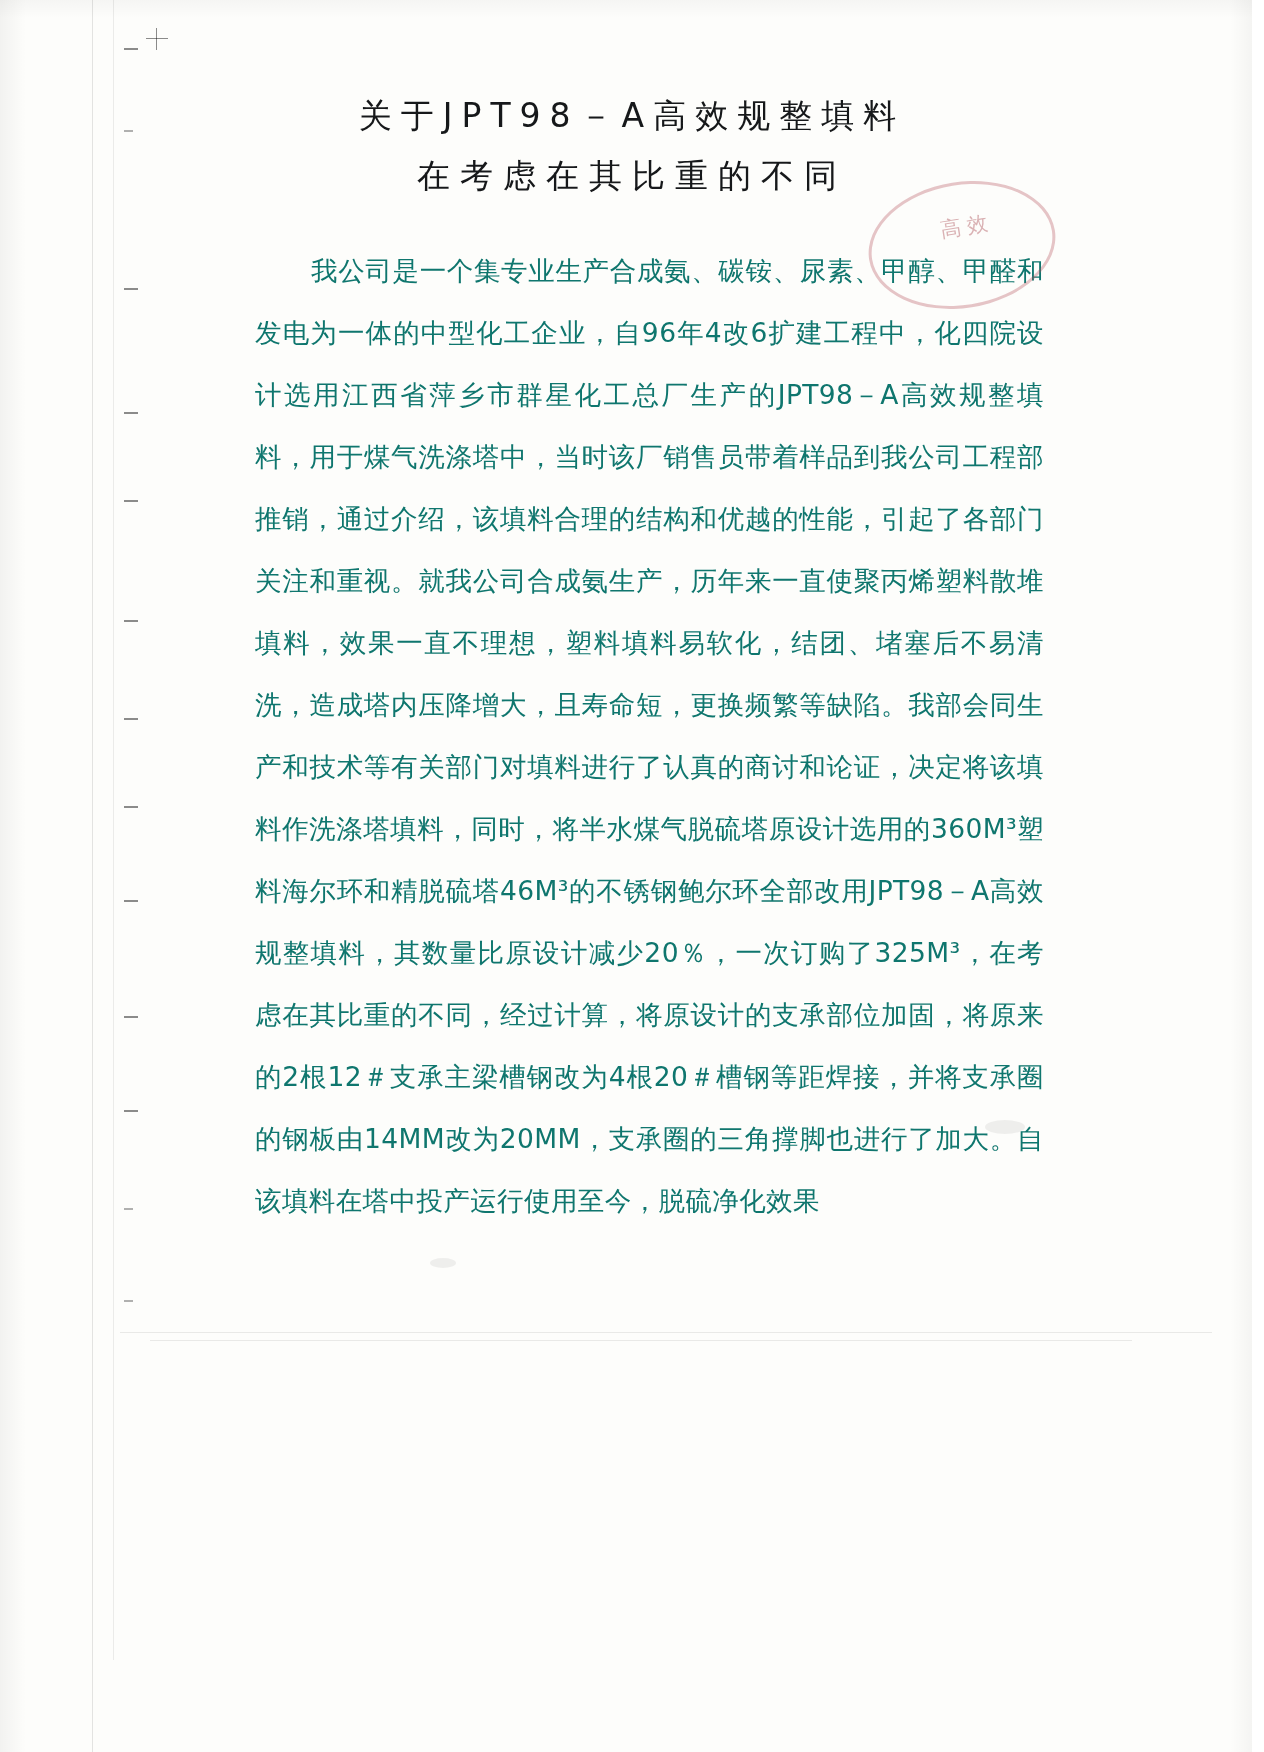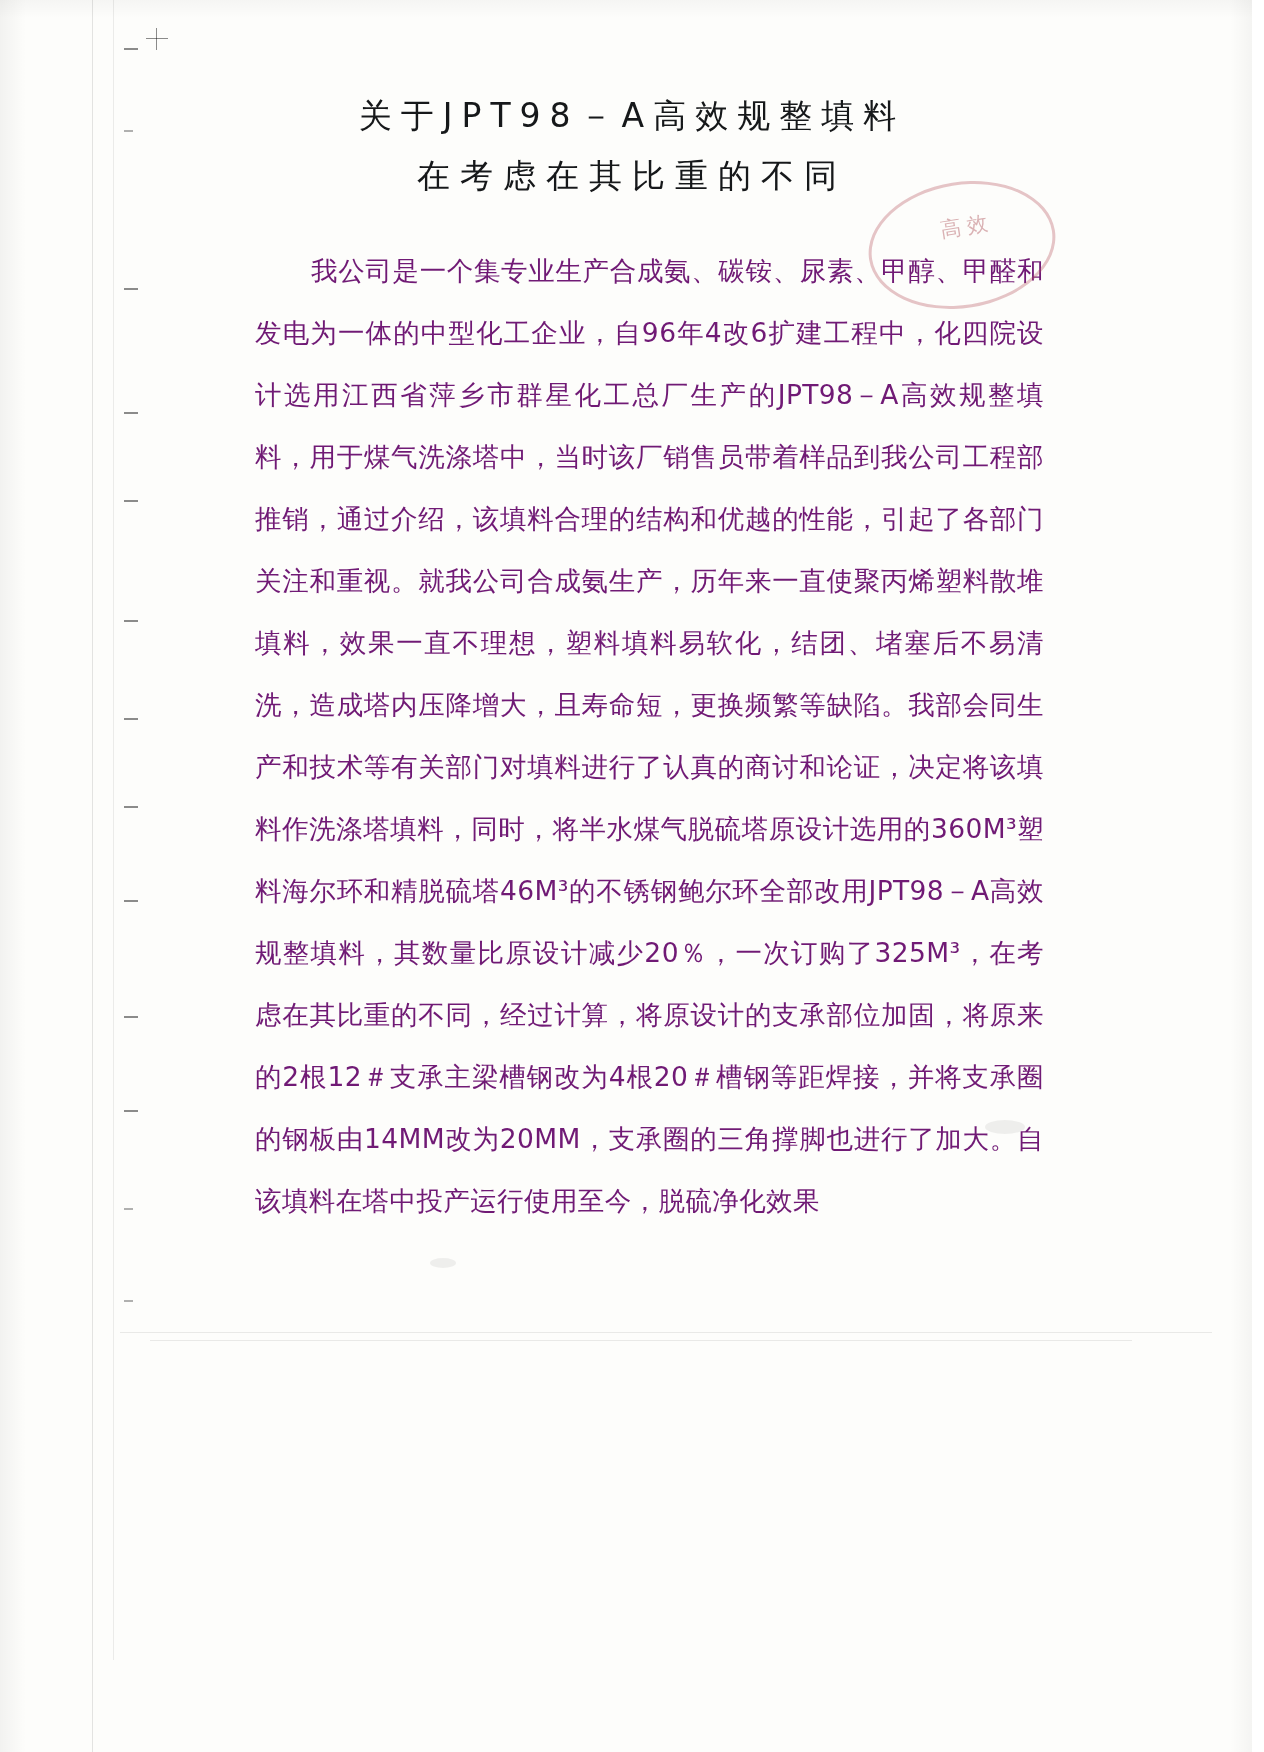--- a/index.html
+++ b/index.html
@@ -92,21 +92,21 @@
     line-height: 60px;
     font-weight: 500;
   }
   .title-line.l2 {
     letter-spacing: 10px;
   }
   .para {
     margin: 34px 220px 0 255px;
     font-size: 26.5px;
     line-height: 62px;
-    color: #701a75;
+    color: #0f766e;
     text-align: justify;
     text-indent: 56px;
     letter-spacing: 0.4px;
   }
   
   .stamp {
     position: absolute;
     left: 868px;
     top: 182px;
     width: 188px;

